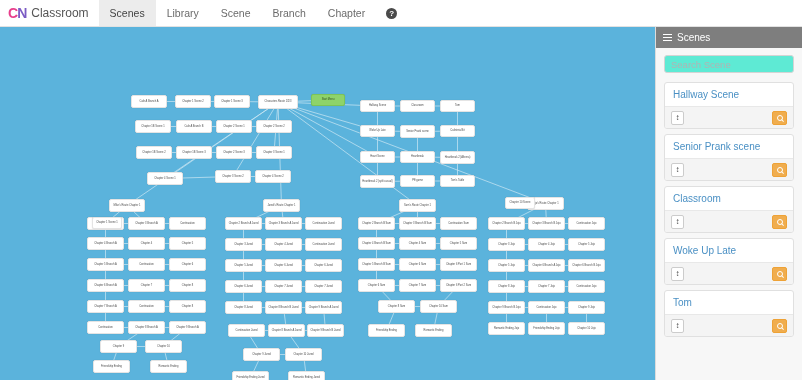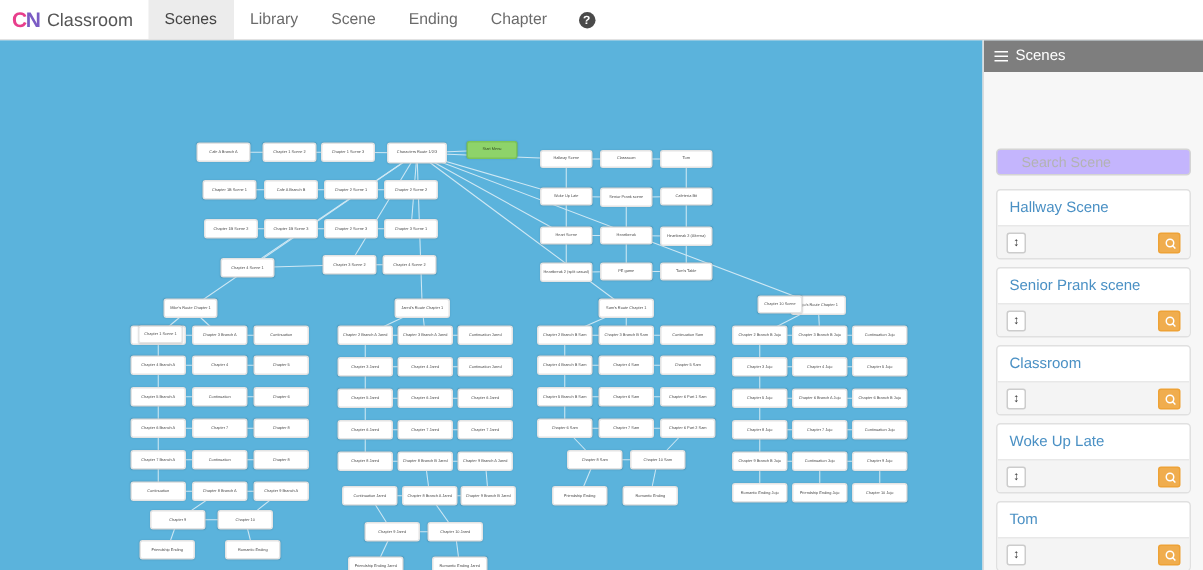--- a/index.html
+++ b/index.html
@@ -82,22 +82,22 @@
   #sidebar-header{
     height:21px; background:#7e7e7e; color:#fff;
     display:flex; align-items:center; gap:5px; padding:0 7px;
     font-size:10px;
   }
   .bars{ display:inline-flex; flex-direction:column; gap:1.5px; }
   .bars i{ display:block; width:9px; height:1.5px; background:#fff; }
   #search-wrap{ padding:7px 8px 4px 8px; }
   #search-scene{
     width:100%; height:18px; border:1px solid #d4d4d4; border-radius:3px;
-    font-size:9.5px; padding:0 16px; color:#555; outline:none;
-    font-family:"Liberation Sans",sans-serif; background:#c4b5fd;margin-top:44px;
+    font-size:9.5px; padding:0 6px; color:#555; outline:none;
+    font-family:"Liberation Sans",sans-serif; background:#5eead4;
   }
   #search-scene::placeholder{ color:#b3b3b3; }
   .scene-card{
     margin:5px 8px 0 8px; background:#fff;
     border:1px solid #e0e0e0; border-radius:3px; overflow:hidden;
   }
   .scene-title{
     padding:6px 8px 6px 8px; font-size:10px; color:#4a90c4; cursor:pointer;
   }
   .scene-actions{
@@ -130,21 +130,21 @@
   <div class="navitem active">
       <span>Scenes</span>
     </div>
   <div class="navitem">
       <span>Library</span>
     </div>
   <div class="navitem">
       <span>Scene</span>
     </div>
   <div class="navitem">
-      <span>Ending</span>
+      <span>Branch</span>
     </div>
   <div class="navitem">
       <span>Chapter</span>
     </div>
   <div class="nav-help">
     <span class="help-dot">?</span>
   </div>
 </div>
 
 <div id="toolbar">

